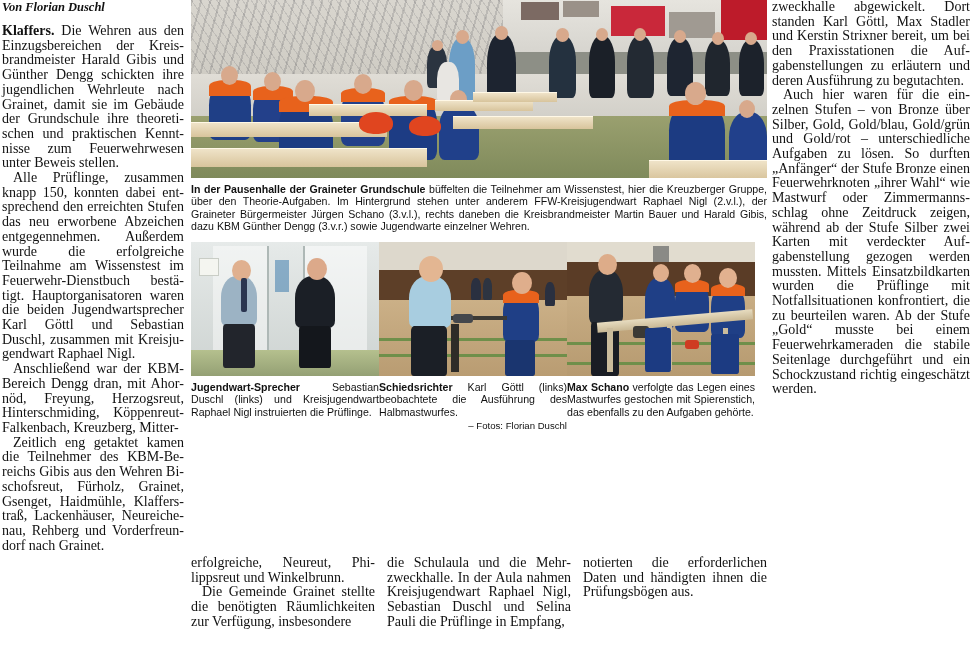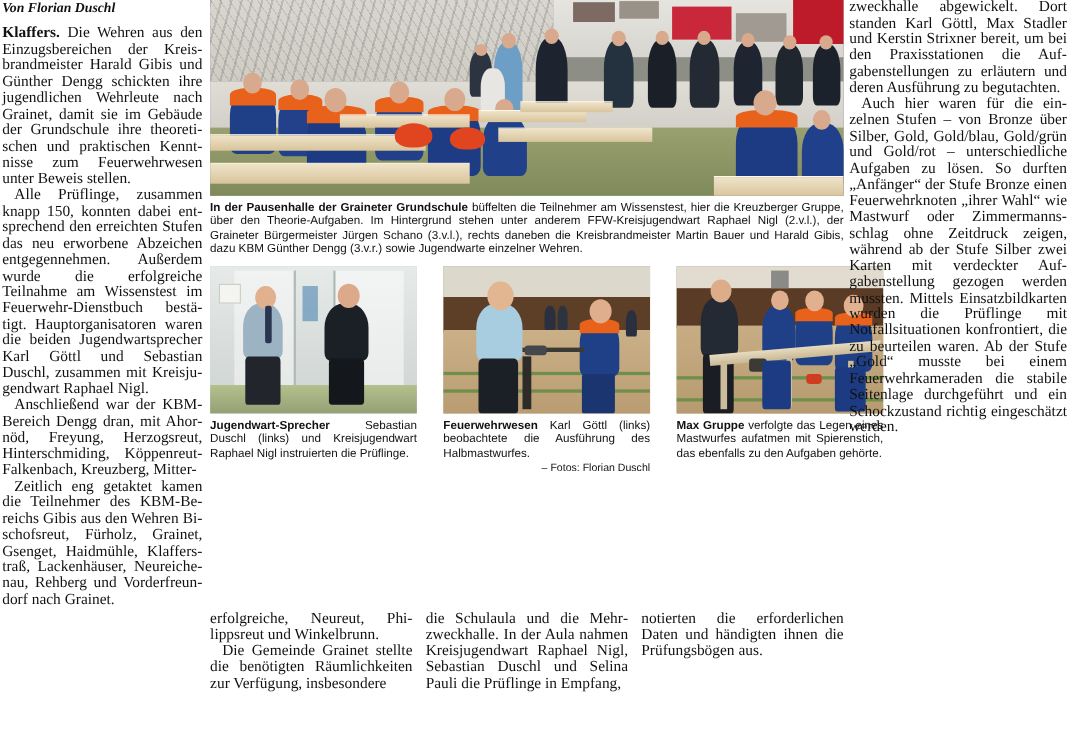--- a/index.html
+++ b/index.html
@@ -108,21 +108,21 @@
   .credit{
     font-family:"Liberation Sans", sans-serif;
     font-size:9.6px;
     text-align:right;
     margin:2px 0 0 0;
     color:#111;
   }
 
   .photo-row{
     display:flex;
-    gap:24px;
+    gap:0;
     margin-top:10px;
   }
   .photo-cell{width:188px;}
 
   
   .bottom-cols{
     position:absolute;
     left:191px;
     top:556px;
     width:576px;
@@ -282,21 +282,21 @@
 
               <div class="wall" style="left:72px;top:74px;width:56px;height:4px;background:#3c3a35;"></div>
               <div class="wall" style="left:74px;top:72px;width:20px;height:9px;background:#44474c;border-radius:3px;"></div>
               <div class="wall" style="left:72px;top:82px;width:8px;height:48px;background:#2e2c28;"></div>
 
               <div class="fig" style="left:92px;top:36px;width:10px;height:22px;background:#2a3040;"></div>
               <div class="fig" style="left:104px;top:36px;width:9px;height:22px;background:#2d3441;"></div>
               <div class="fig" style="left:166px;top:40px;width:10px;height:24px;background:#2a3040;"></div>
             </div>
           </div>
-          <p class="cap"><b>Feuerwehrwesen</b><span> Karl Göttl (links) beobachtete die Ausführung des Halbmastwurfes.</span></p>
+          <p class="cap"><b>Schiedsrichter</b><span> Karl Göttl (links) beobachtete die Ausführung des Halbmastwurfes.</span></p>
           <p class="credit">– Fotos: Florian Duschl</p>
         </div>
 
         <div class="photo-cell">
           <div class="photo" style="width:188px;height:134px;background:#b5a88f;">
             <div class="scene">
               <div class="wall" style="left:0;top:0;width:188px;height:22px;background:#e1dccf;"></div>
               <div class="wall" style="left:0;top:20px;width:188px;height:36px;background:#5a3c26;"></div>
               <div class="wall" style="left:86px;top:4px;width:16px;height:16px;background:#8a8a86;"></div>
               <div class="wall" style="left:0;top:54px;width:188px;height:80px;background:linear-gradient(#c8ad84,#b69a70);"></div>
@@ -319,21 +319,21 @@
               <div class="wall" style="left:30px;top:74px;width:156px;height:10px;background:linear-gradient(#e7dcc0,#c9b894);transform:rotate(-5deg);"></div>
               <div class="wall" style="left:40px;top:86px;width:6px;height:44px;background:#cbbc9c;"></div>
               <div class="wall" style="left:100px;top:82px;width:5px;height:46px;background:#cbbc9c;"></div>
               <div class="wall" style="left:156px;top:86px;width:5px;height:44px;background:#cbbc9c;"></div>
               <div class="wall" style="left:66px;top:84px;width:16px;height:12px;background:#3c3a35;border-radius:3px;"></div>
               <div class="wall" style="left:118px;top:98px;width:14px;height:9px;background:#cf3c22;border-radius:3px;"></div>
               <div class="fig" style="left:78px;top:86px;width:26px;height:44px;background:#1c3b82;border-radius:8%;"></div>
               <div class="fig" style="left:144px;top:92px;width:28px;height:40px;background:#1c3b82;border-radius:8%;"></div>
             </div>
           </div>
-          <p class="cap"><b>Max Gruppe</b><span> verfolgte das Legen eines Mastwurfes aufatmen mit Spierenstich, das ebenfalls zu den Aufgaben gehörte.</span></p>
+          <p class="cap"><b>Max Schano</b><span> verfolgte das Legen eines Mastwurfes gestochen mit Spierenstich, das ebenfalls zu den Aufgaben gehörte.</span></p>
         </div>
 
       </div>
     </div>
 
     <div class="bottom-cols">
       <div>
         <p class="story noindent">erfolgreiche, Neureut, Phi­lippsreut und Winkelbrunn.</p>
         <p class="story">Die Gemeinde Grainet stellte die benötigten Räumlichkeiten zur Verfügung, insbesondere</p>
       </div>

